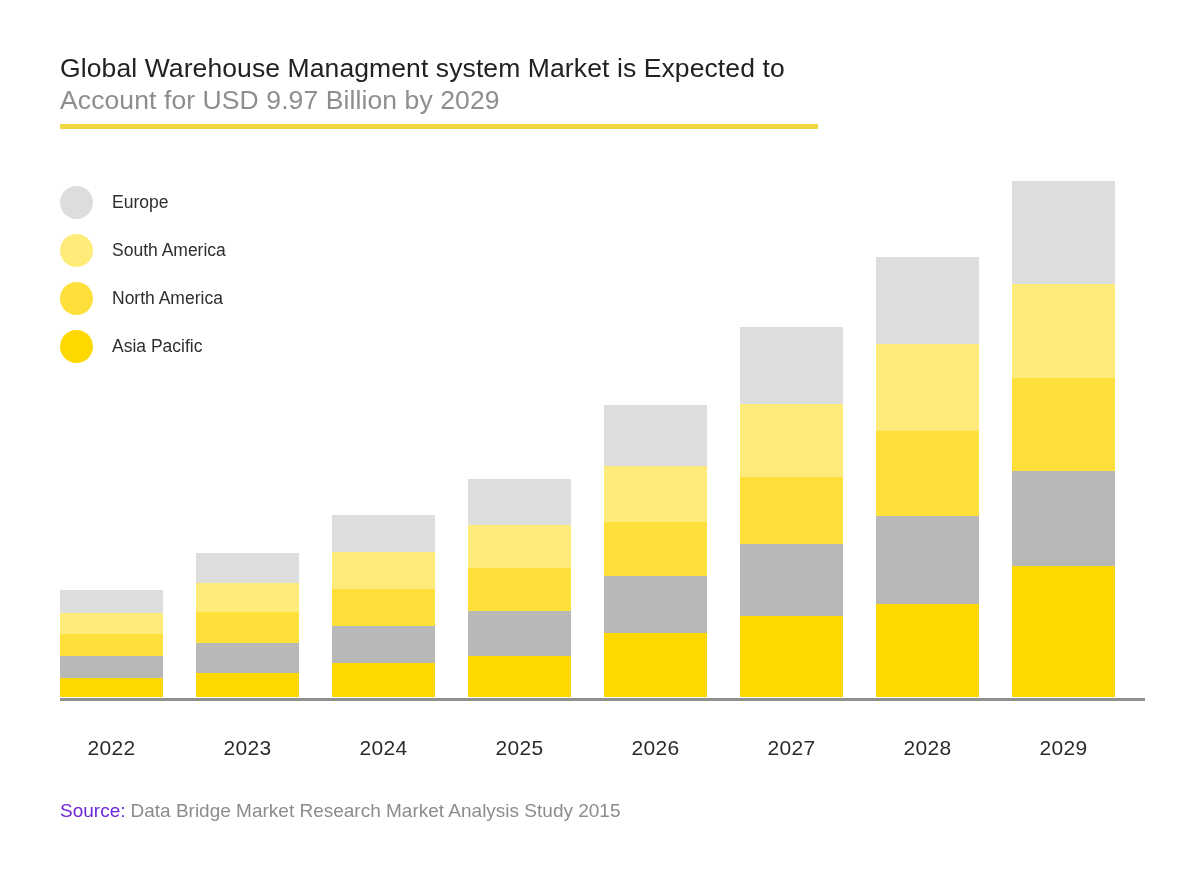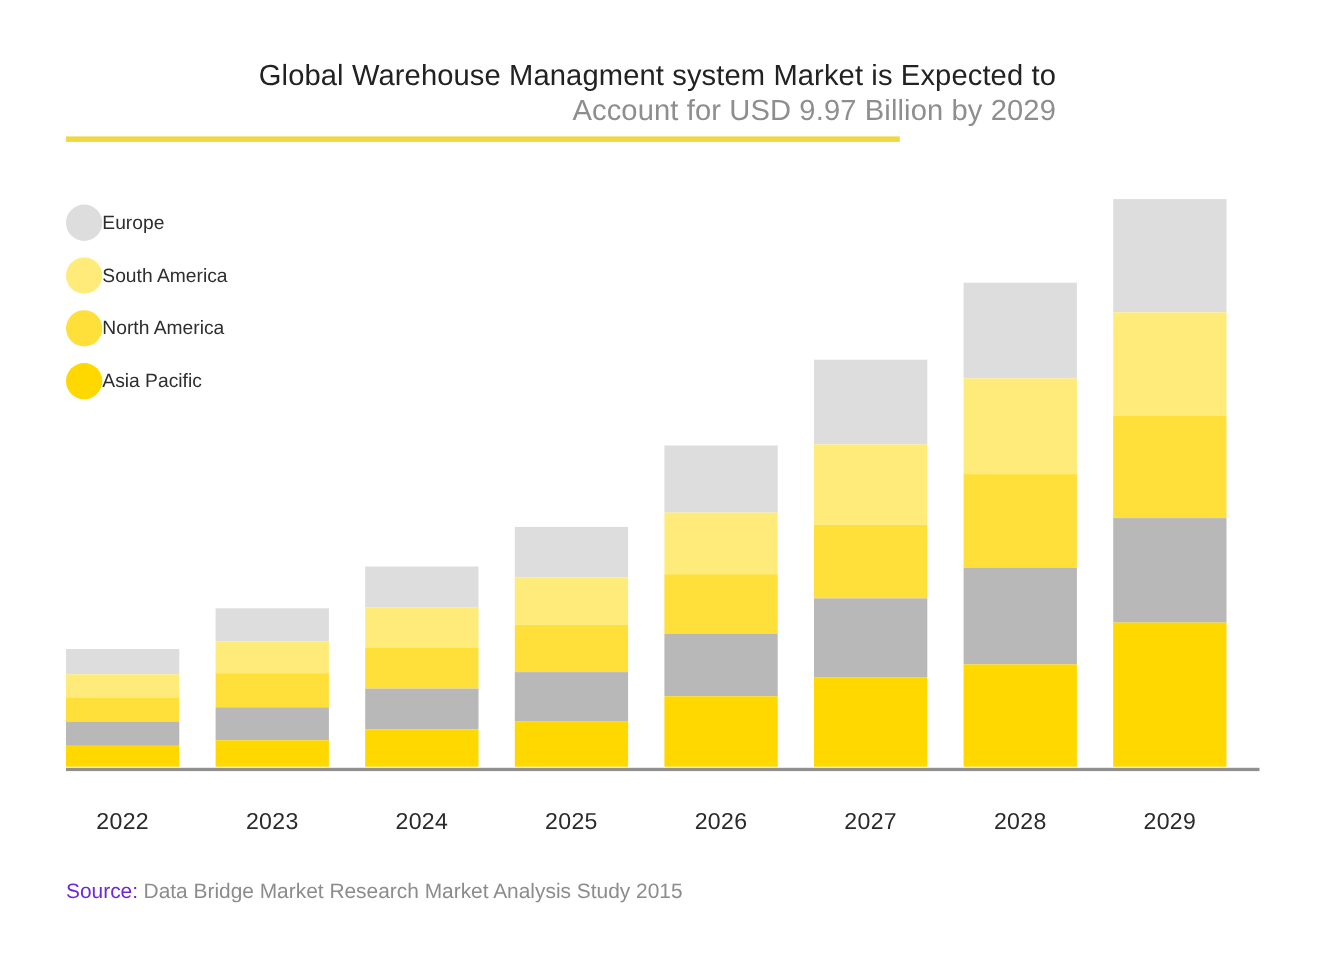--- a/index.html
+++ b/index.html
@@ -22,21 +22,20 @@
     height: 888px;
     background: #ffffff;
   }
 
   
   .header {
     position: absolute;
     left: 60px;
     top: 52px;
     width: 900px;
-    text-align: right;
   }
   .title-main {
     font-size: 26.5px;
     line-height: 32px;
     color: #222222;
     font-weight: 400;
     letter-spacing: 0.1px;
     white-space: nowrap;
   }
   .title-sub {
@@ -68,21 +67,21 @@
     align-items: center;
     height: 48px;
   }
   .legend-swatch {
     width: 33px;
     height: 33px;
     border-radius: 50%;
     flex: 0 0 auto;
   }
   .legend-label {
-    margin-left: 0;
+    margin-left: 19px;
     font-size: 17.5px;
     color: #2e2e2e;
     white-space: nowrap;
   }
 
   
   .plot {
     position: absolute;
     left: 60px;
     top: 170px;

